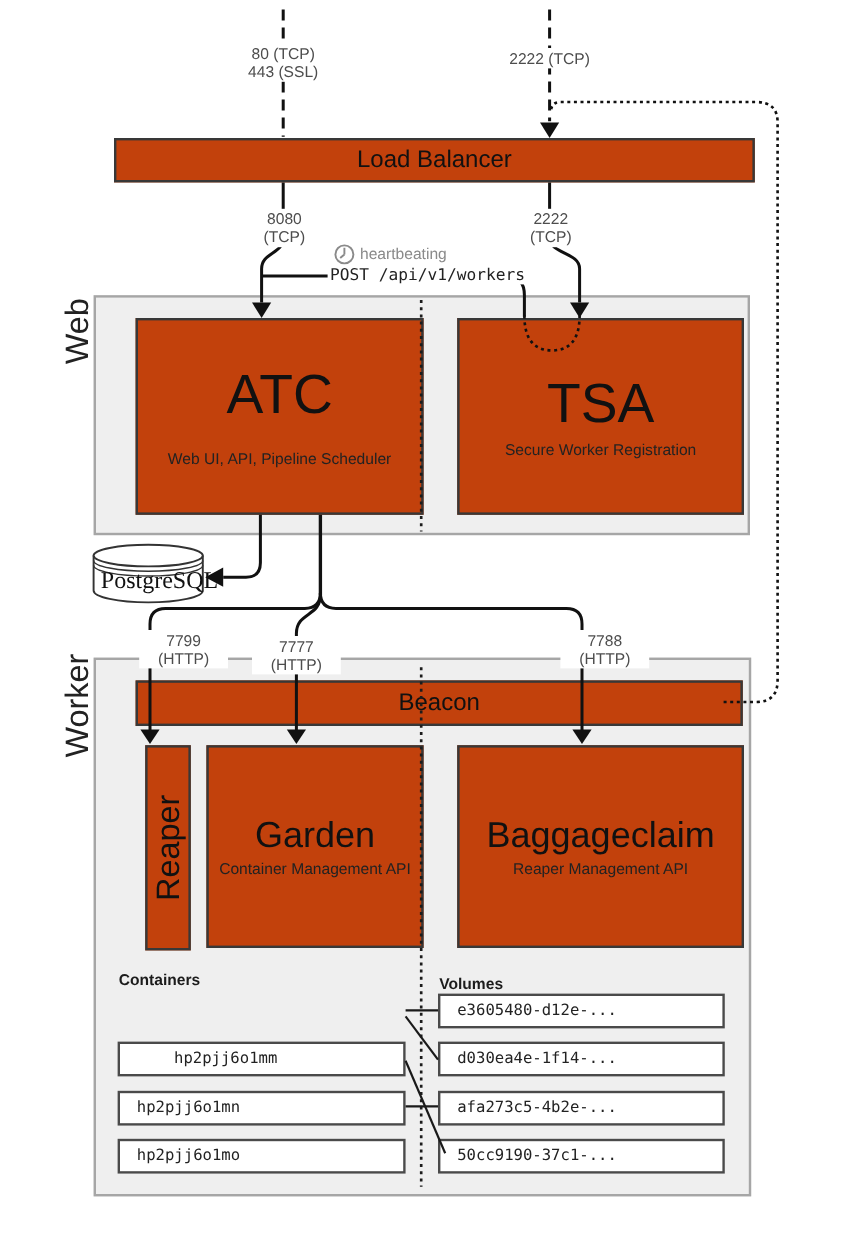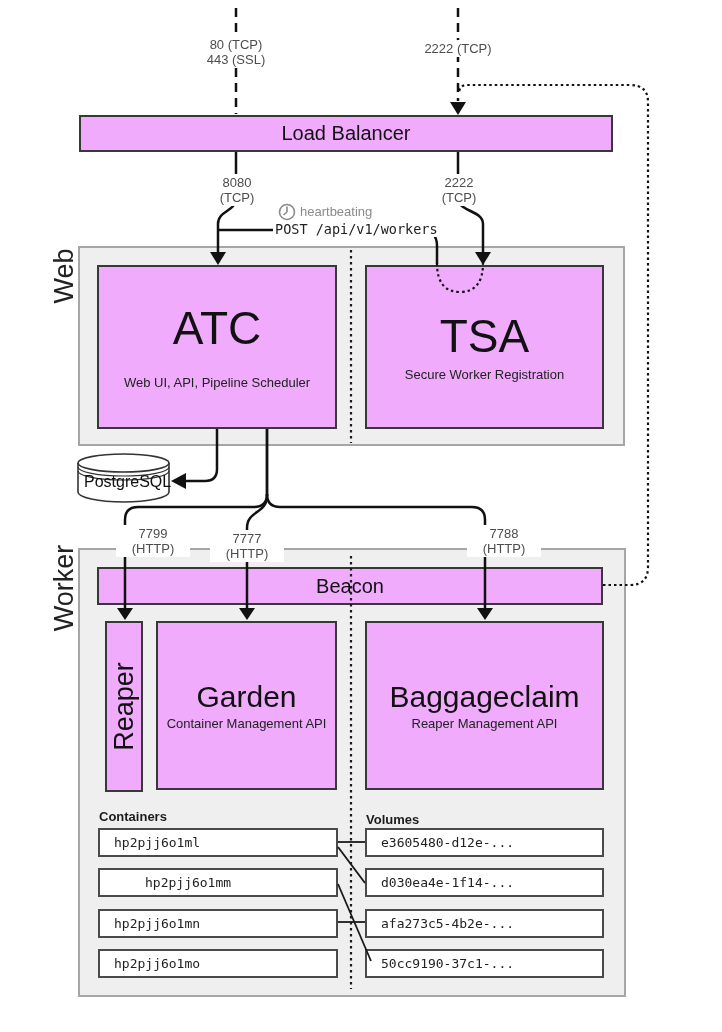--- a/index.html
+++ b/index.html
@@ -14,23 +14,24 @@
   .lbl{position:absolute;z-index:3;}
   
   .region{background:#efefef;border:2px solid #a6a6a6;}
   .region-label{
     position:absolute;z-index:3;width:120px;height:30px;line-height:30px;
     text-align:center;font-size:27px;color:#222;
     transform:rotate(-90deg);transform-origin:center;
   }
   
   .box{
-    background:#f0abfc;border:2px solid #383838;
+    background:#c2410c;border:2px solid #383838;
     display:flex;flex-direction:column;align-items:center;justify-content:center;
     text-align:center;
+    margin-left:16px;
   }
   .title-xl{font-size:46px;line-height:1.05;color:#111;}
   .title-lg{font-size:30px;line-height:1.1;color:#111;}
   .title-md{font-size:20px;color:#111;}
   .subtitle{font-size:13px;color:#222;margin-top:6px;}
   .rot{transform:rotate(-90deg);transform-origin:center;white-space:nowrap;font-size:27px;}
   
   .port-label{
     background:#fff;color:#4d4d4d;font-size:13px;line-height:15px;
     text-align:center;padding:1px 2px;
@@ -85,21 +86,20 @@
   </div>
 
   <div class="box" style="left:365px;top:621px;width:239px;height:169px;">
     <div class="title-lg">Baggageclaim</div>
     <div class="subtitle" style="margin-top:3px;">Reaper Management API</div>
   </div>
 
   <div class="lbl list-label" style="left:99px;top:809px;">Containers</div>
   <div class="lbl list-label" style="left:366px;top:812px;">Volumes</div>
 
-  <div class="listitem" style="left:98px;top:828px;width:240px;height:29px;">hp2pjj6o1ml</div>
   <div class="listitem" style="left:98px;top:868px;width:240px;height:29px;padding-left:45px;">hp2pjj6o1mm</div>
   <div class="listitem" style="left:98px;top:909px;width:240px;height:29px;">hp2pjj6o1mn</div>
   <div class="listitem" style="left:98px;top:949px;width:240px;height:29px;">hp2pjj6o1mo</div>
 
   <div class="listitem" style="left:365px;top:828px;width:239px;height:29px;">e3605480-d12e-...</div>
   <div class="listitem" style="left:365px;top:868px;width:239px;height:29px;">d030ea4e-1f14-...</div>
   <div class="listitem" style="left:365px;top:909px;width:239px;height:29px;">afa273c5-4b2e-...</div>
   <div class="listitem" style="left:365px;top:949px;width:239px;height:29px;">50cc9190-37c1-...</div>
 
   <svg class="wires" width="722" height="1032" viewBox="0 0 722 1032">
@@ -161,15 +161,15 @@
   <div class="lbl port-label" style="left:424px;top:174px;width:70px;">2222 (TCP)</div>
 
   <div class="lbl gray" style="left:300px;top:204px;font-size:13px;">heartbeating</div>
   <div class="lbl mono dark" style="left:273px;top:221px;font-size:13.5px;background:#fff;padding:0 2px;">POST /api/v1/workers</div>
 
 
   <div class="lbl port-label" style="left:116px;top:525px;width:74px;">7799 (HTTP)</div>
   <div class="lbl port-label" style="left:210px;top:530px;width:74px;">7777 (HTTP)</div>
   <div class="lbl port-label" style="left:467px;top:525px;width:74px;">7788 (HTTP)</div>
 
-  <div class="lbl" style="left:84px;top:473px;width:80px;text-align:left;font-size:16px;color:#111;">PostgreSQL</div>
+  <div class="lbl" style="left:84px;top:473px;width:80px;text-align:left;font-size:20px;color:#111;font-family:Liberation Serif, serif;">PostgreSQL</div>
 
 </div>
 
 </body></html>

